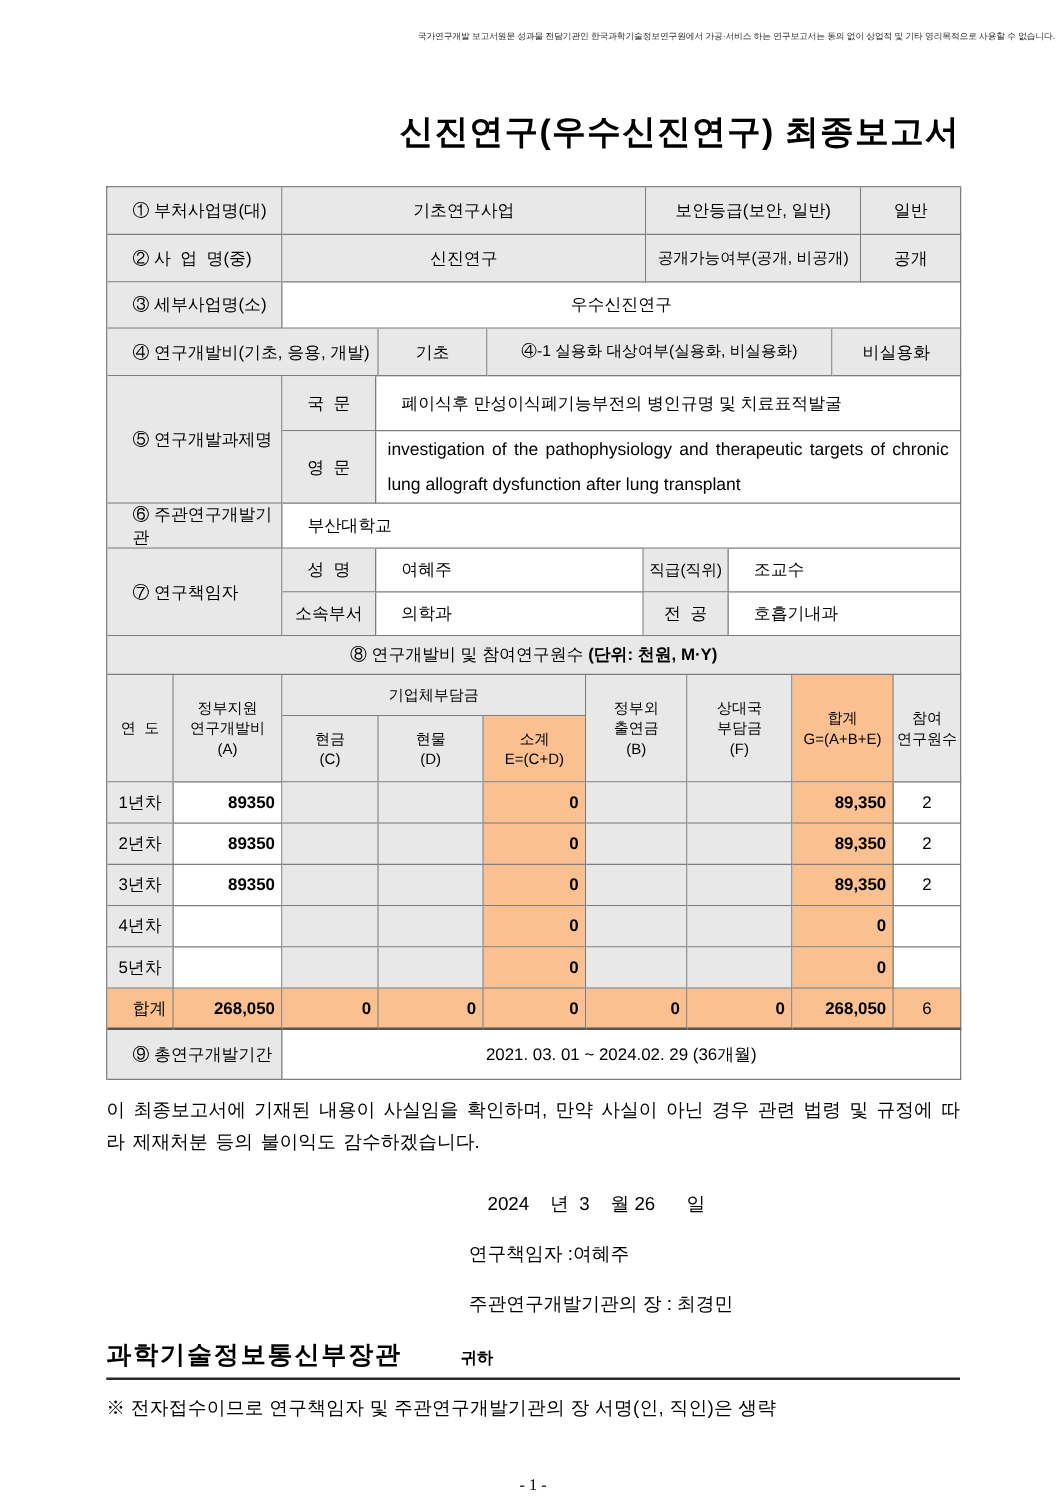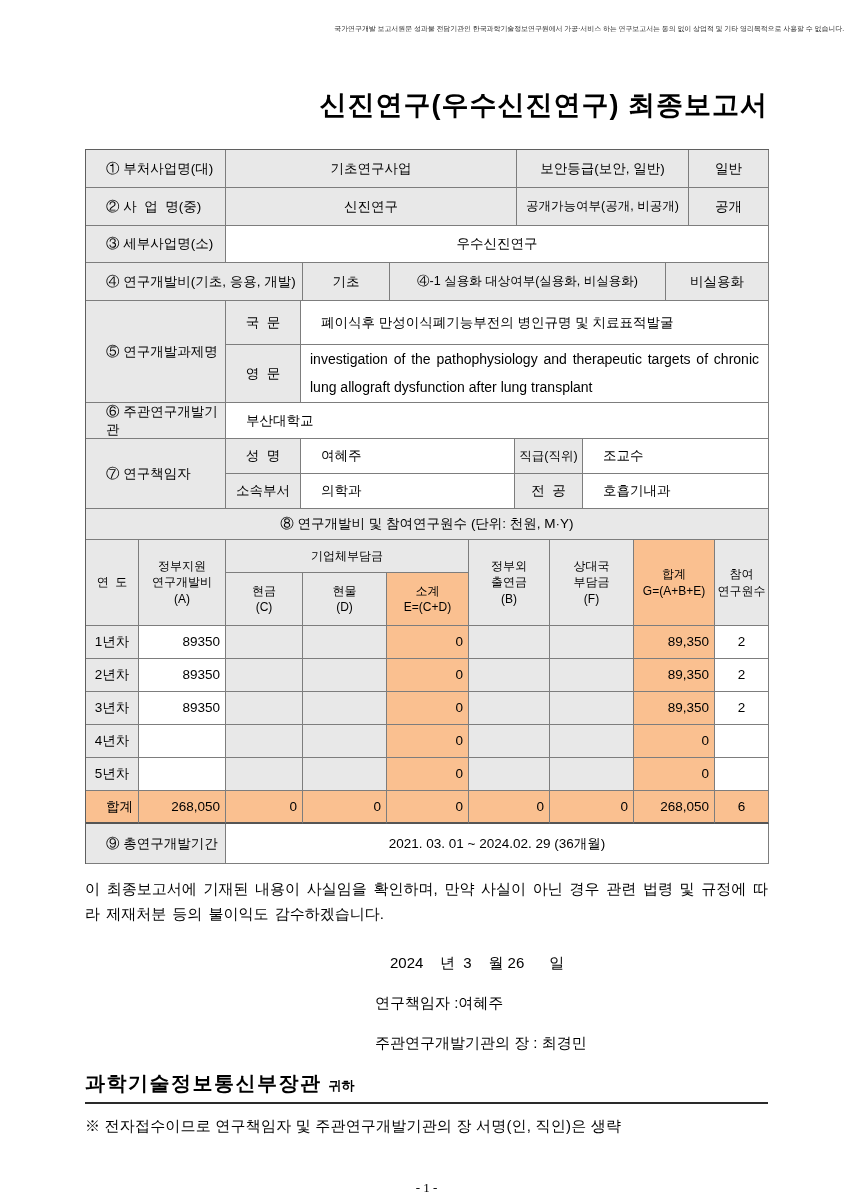--- a/index.html
+++ b/index.html
@@ -13,46 +13,46 @@
   
   .tbl{width:683px;border-top:1px solid #5f5f5f;border-left:1px solid #5f5f5f;font-size:13.5px;}
   .r{display:flex;}
   .col{display:flex;flex-direction:column;}
   .c{box-sizing:border-box;border-right:1px solid #7d7d7d;border-bottom:1px solid #7d7d7d;
      display:flex;align-items:center;justify-content:center;white-space:pre-wrap;
      line-height:1.3;text-align:center;}
   .grey{background:#e8e8e8;}
   .orange{background:#fac090;}
   .left{justify-content:flex-start;text-align:left;padding-left:20px;}
-  .num{justify-content:flex-end;text-align:right;padding-right:5px;}
+  .num{justify-content:flex-end;text-align:right;padding-right:5px;font-weight:bold;}
   .eng{display:block;padding:6px 9px;text-align:justify;line-height:1.95;font-size:14px;}
   .hc{font-size:12px;line-height:1.35;}
   .bfs{font-size:12.5px;}
-  .b{font-weight:normal;}
+  .b{font-weight:bold;}
   
   .wi-label{width:140px}.wi-val{width:291px}.wi-l2{width:172px}.wi-v2{width:80px}
   .wi-rest{width:543px}
   .w4-label{width:217px}.w4-val{width:87px}.w4-l2{width:276px}.w4-v2{width:103px}
   .wi-sub{width:75px}.wi-content{width:468px}
   .w7-name{width:214px}.w7-rl{width:68px}.w7-rv{width:186px}
   .w-yr{width:53px}.w-a{width:87px}.w-c{width:77px}.w-d{width:84px}.w-e{width:82px}
   .w-b{width:81px}.w-f{width:84px}.w-g{width:81px}.w-p{width:54px}
   .wg-band{width:800px}.wg-company{width:243px}
   
   .h38{height:38px}.h37{height:37px}.h36{height:36px}.h44{height:44px}.h58{height:58px}
   .h102{height:102px}.h35{height:35px}.h70{height:70px}.h31{height:31px}
   .h86{height:86px}.h33{height:33px}.h53{height:53px}.h40{height:40px}
   .total-row .c{border-bottom:2px solid #555;}
   
   .declaration{width:683px;margin:13px 0 0 0;font-size:15px;line-height:1.65;
                text-align:justify;word-spacing:2px;}
   .date-line{margin-top:27px;padding-left:305px;font-size:15px;white-space:pre;}
   .sig-line{margin-top:21px;padding-left:290px;font-size:15px;white-space:pre;}
   .minister-row{margin-top:17px;width:683px;border-bottom:2px solid #2a2a2a;
-                padding-bottom:5px;display:flex;align-items:baseline;}
+                padding-bottom:5px;display:flex;align-items:baseline;gap:40px;}
   .minister{font-size:20px;font-weight:bold;letter-spacing:1.5px;}
   .minister-suffix{font-size:13px;margin-left:7px;font-weight:bold;}
   .note{margin-top:13px;font-size:15px;letter-spacing:0.2px;}
   .pagenum{margin-top:44px;width:683px;text-align:center;font-size:13px;
            font-family:"Liberation Serif",serif;}
 </style>
 </head>
 <body>
 
 <div class="page">

